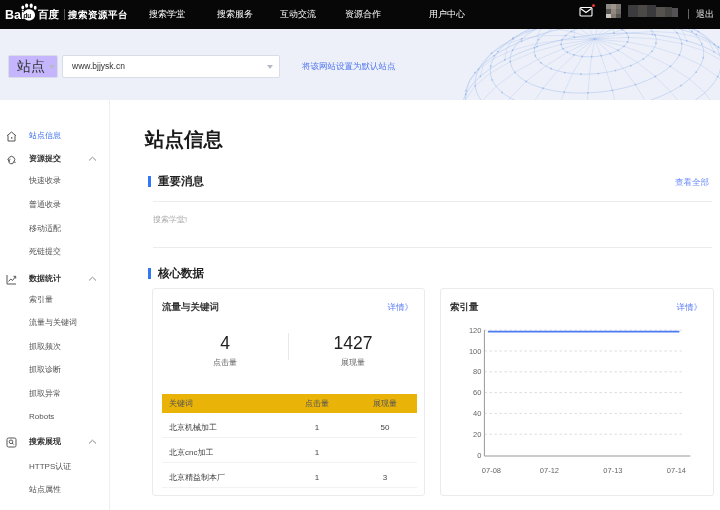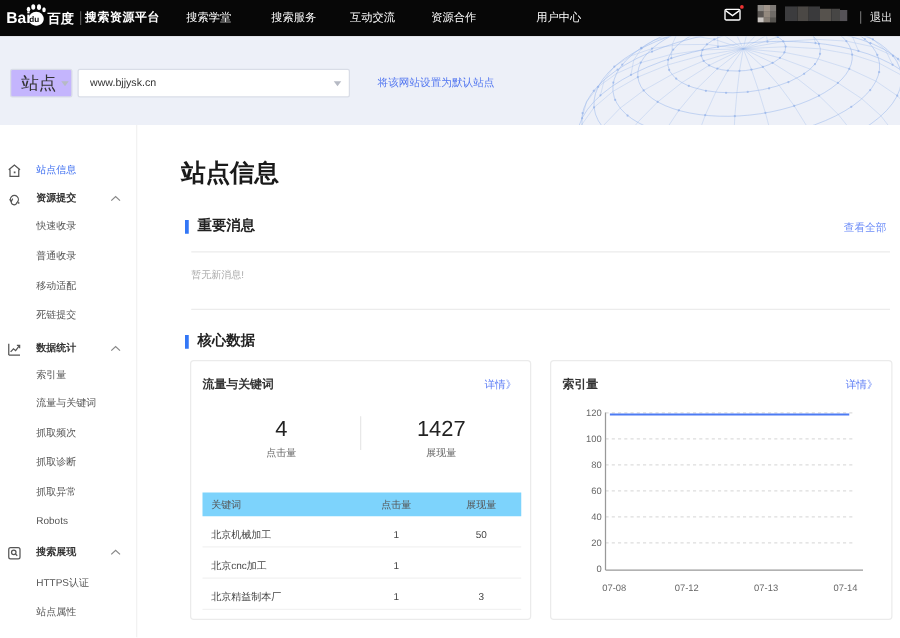--- a/index.html
+++ b/index.html
@@ -53,21 +53,21 @@
 #card2 { left:330px; width:274px; }
 .cardtitle { position:absolute; left:9px; top:12px; font-size:9.5px; font-weight:bold; color:#333; }
 .detail { position:absolute; right:11px; top:13px; font-size:8.5px; color:#5b7cf5; }
 .statnum { position:absolute; top:44px; width:126px; text-align:center; font-size:17.5px; color:#222; }
 .statlab { position:absolute; top:68px; width:126px; text-align:center; font-size:8px; color:#666; }
 #vdiv { position:absolute; left:135px; top:44px; width:1px; height:27px; background:#e8e8e8; }
 
 
 #ktable { position:absolute; left:9px; top:105px; width:255px; font-size:8px; color:#444; }
 .trow { position:relative; width:255px; }
-.thead { height:19px; line-height:19px; background:#7dd3fc; color:#555; }
+.thead { height:19px; line-height:19px; background:#eab308; color:#555; }
 .tbody { height:24.9px; line-height:29px; border-bottom:1px solid #f2f2f2; }
 .c1 { position:absolute; left:7px; top:0; }
 .c2 { position:absolute; left:118px; width:74px; text-align:center; top:0; }
 .c3 { position:absolute; left:192px; width:62px; text-align:center; top:0; }
 </style>
 </head>
 <body>
 <div id="page">
 
   <div id="topbar">
@@ -344,21 +344,21 @@
 
   <div id="content">
     <h1 class="title">站点信息</h1>
 
     <div class="sechead" style="top:75px;">
         <div class="bar"></div>
         <div class="t">重要消息</div>
       </div>
     <div id="viewall">查看全部</div>
     <div class="hr" style="top:101px;"></div>
-    <div id="nomsg">暂无新消息!</div>
+    <div id="nomsg">搜索学堂!</div>
     <div class="hr" style="top:147px;"></div>
 
     <div class="sechead" style="top:167px;">
         <div class="bar"></div>
         <div class="t">核心数据</div>
       </div>
 
     <div class="card" id="card1">
       <div class="cardtitle">流量与关键词</div>
       <div class="detail">详情》</div>

